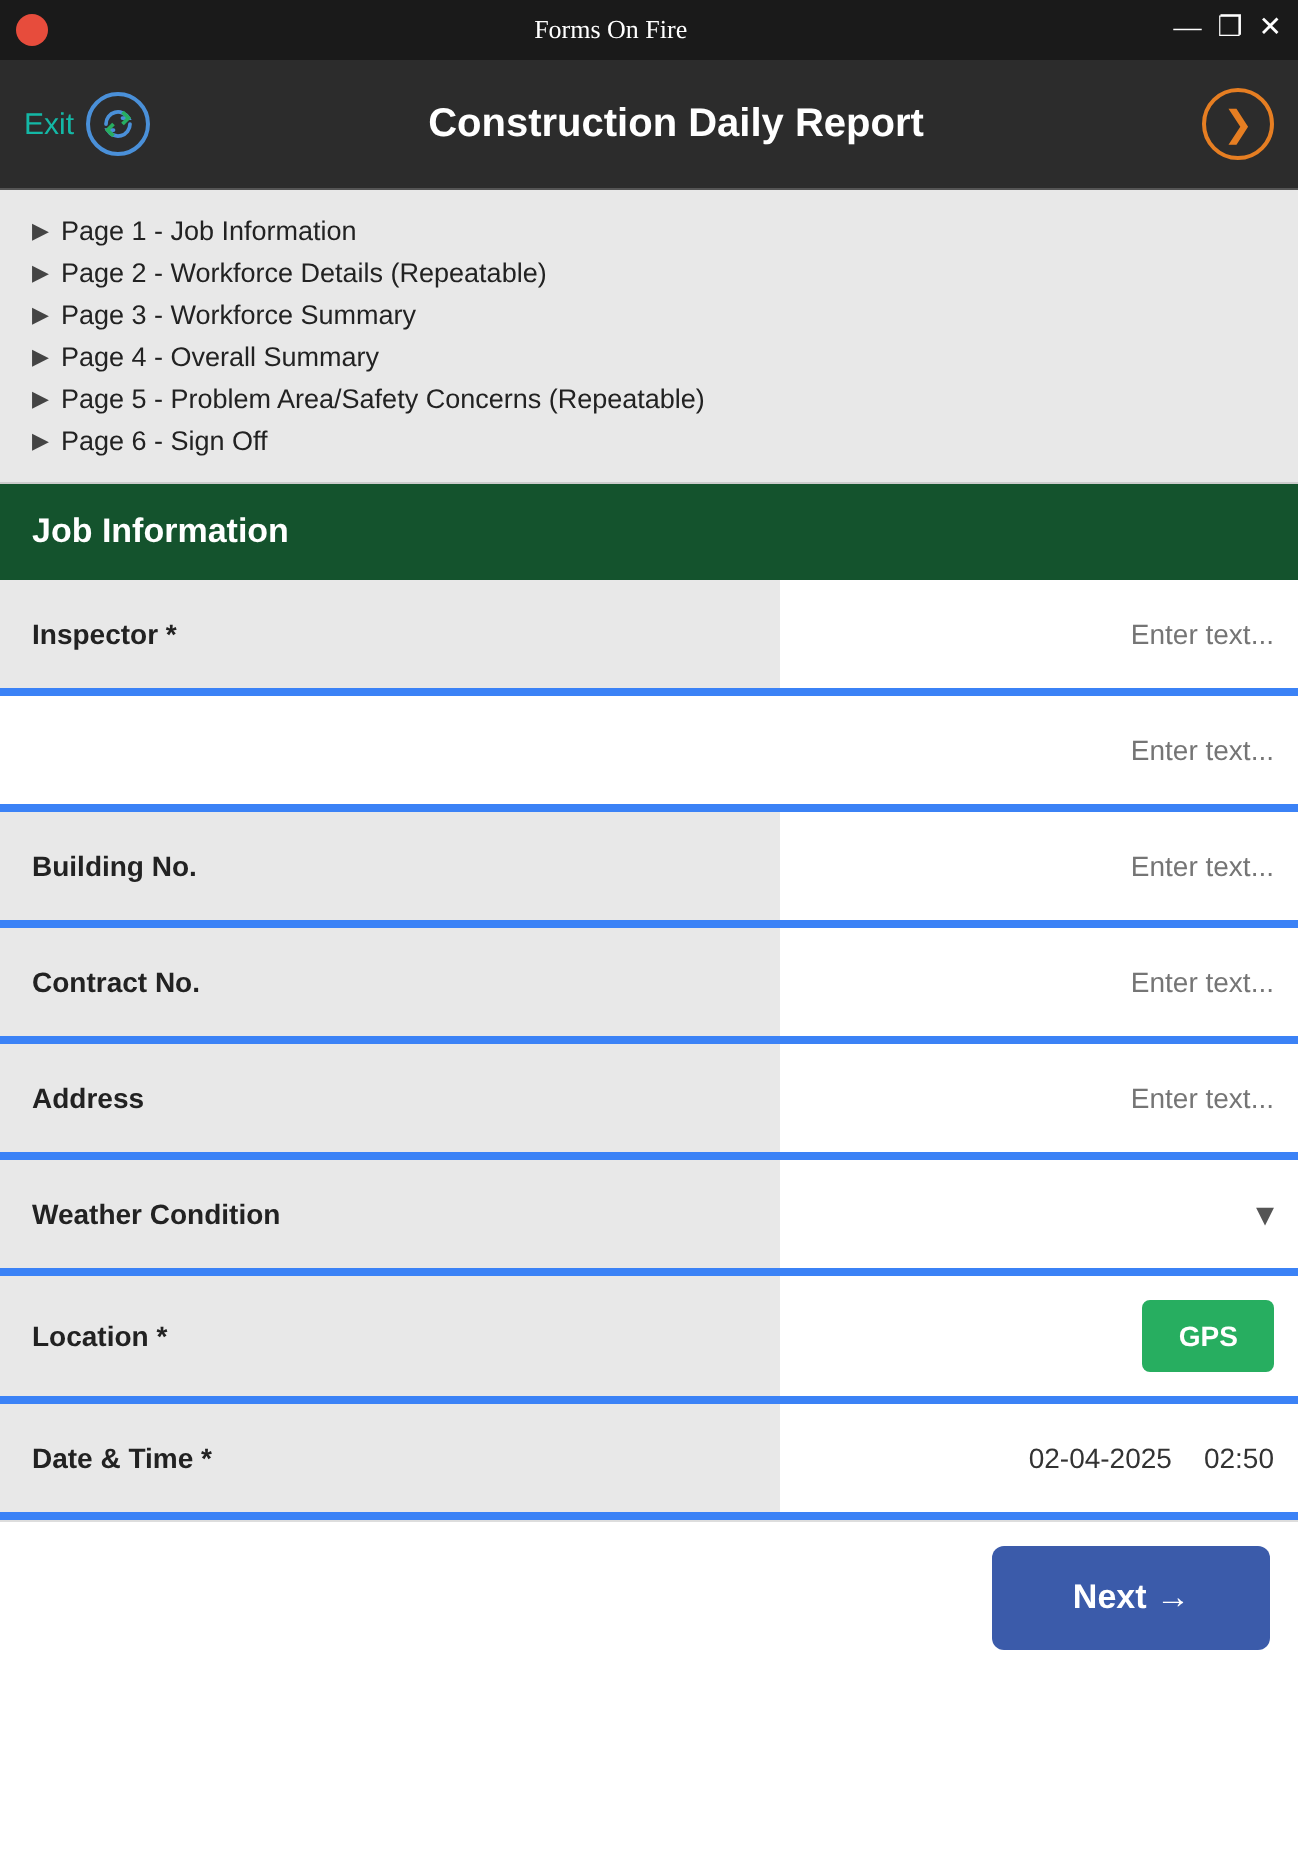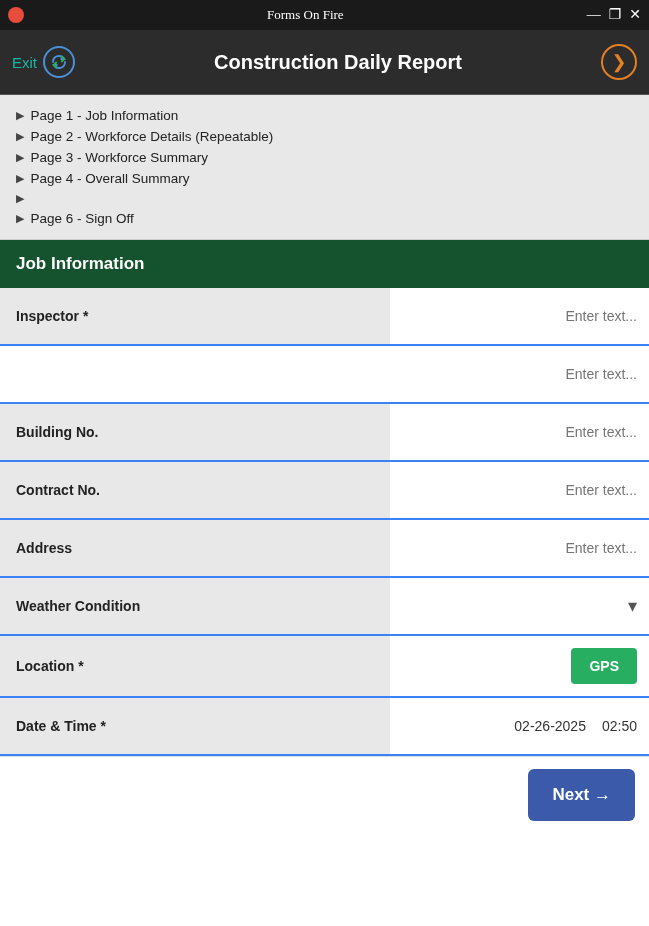--- a/index.html
+++ b/index.html
@@ -126,21 +126,21 @@
       color: white;
       padding: 14px 16px;
       font-size: 17px;
       font-weight: bold;
     }
 
     
     .form-row {
       display: flex;
       align-items: stretch;
-      border-bottom: 2px solid #3b82f6;
+      border-bottom: 4px solid #3b82f6;
       min-height: 58px;
     }
     .form-row:last-of-type {
       border-bottom: none;
     }
     .form-label {
       background: #e8e8e8;
       padding: 12px 16px;
       font-size: 14px;
       font-weight: bold;
@@ -184,21 +184,21 @@
       display: flex;
       justify-content: flex-end;
       padding: 12px 14px;
       background: white;
       border-top: 1px solid #ddd;
     }
     .next-btn {
       background: #3b5baa;
       color: white;
       border: none;
-      padding: 16px 24px;
+      padding: 16px 40px;
       font-size: 17px;
       font-weight: bold;
       border-radius: 6px;
       cursor: pointer;
       display: flex;
       align-items: center;
       gap: 8px;
     }
   </style>
 </head>
@@ -246,20 +246,21 @@
     <div class="toc-item">
       <span class="toc-arrow">▶</span>
       <span>Page 3 - Workforce Summary</span>
     </div>
     <div class="toc-item">
       <span class="toc-arrow">▶</span>
       <span>Page 4 - Overall Summary</span>
     </div>
     <div class="toc-item">
       <span class="toc-arrow">▶</span>
+      <span>Page 5 - Problem Area/Safety Concerns (Repeatable)</span>
     </div>
     <div class="toc-item">
       <span class="toc-arrow">▶</span>
       <span>Page 6 - Sign Off</span>
     </div>
   </div>
 
   <div class="section-header">
     <span>Job Information</span>
   </div>
@@ -310,21 +311,21 @@
     <div class="form-label">Location *</div>
     <div class="form-input-area">
       <button class="gps-btn">GPS</button>
     </div>
   </div>
 
   <div class="form-row">
     <div class="form-label">Date &amp; Time *</div>
     <div class="form-input-area">
       <div class="date-time-value">
-        <span>02-26-2025</span>
+        <span>02-04-2025</span>
         <span>02:50</span>
       </div>
     </div>
   </div>
 
   <div class="bottom-bar">
     <button class="next-btn">
       <span>Next →</span>
     </button>
   </div>

